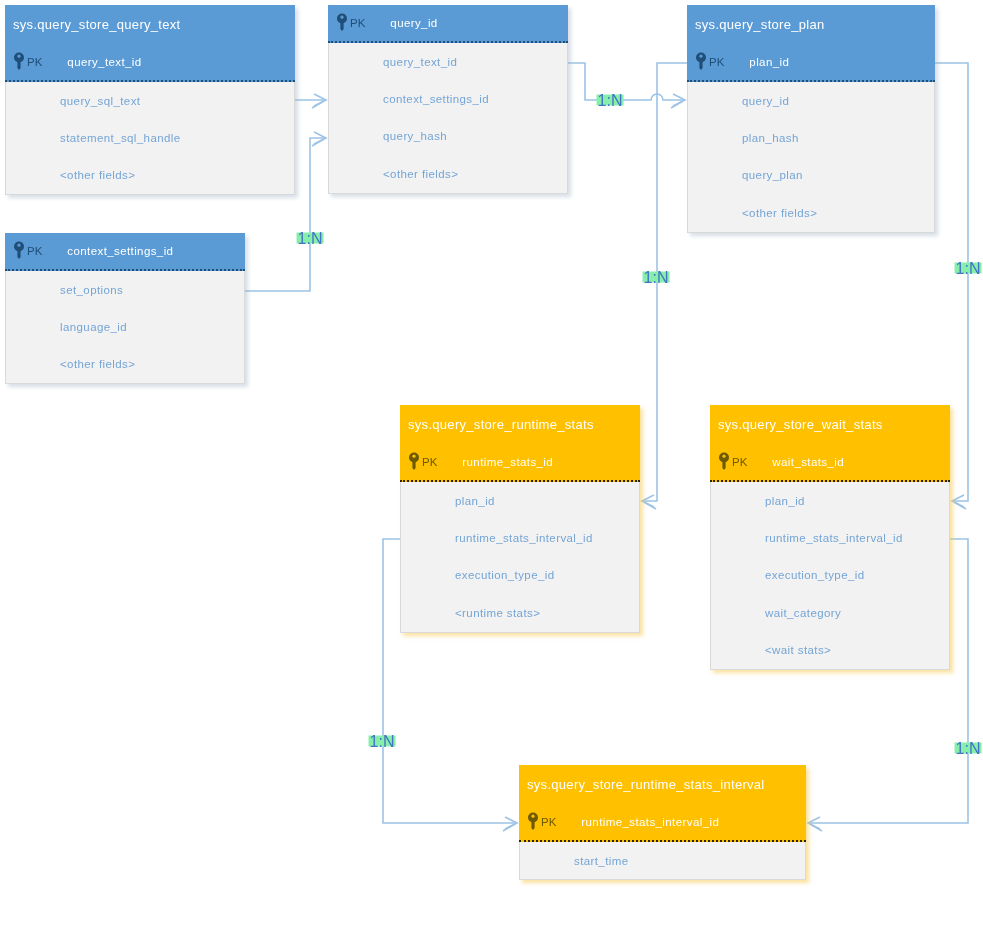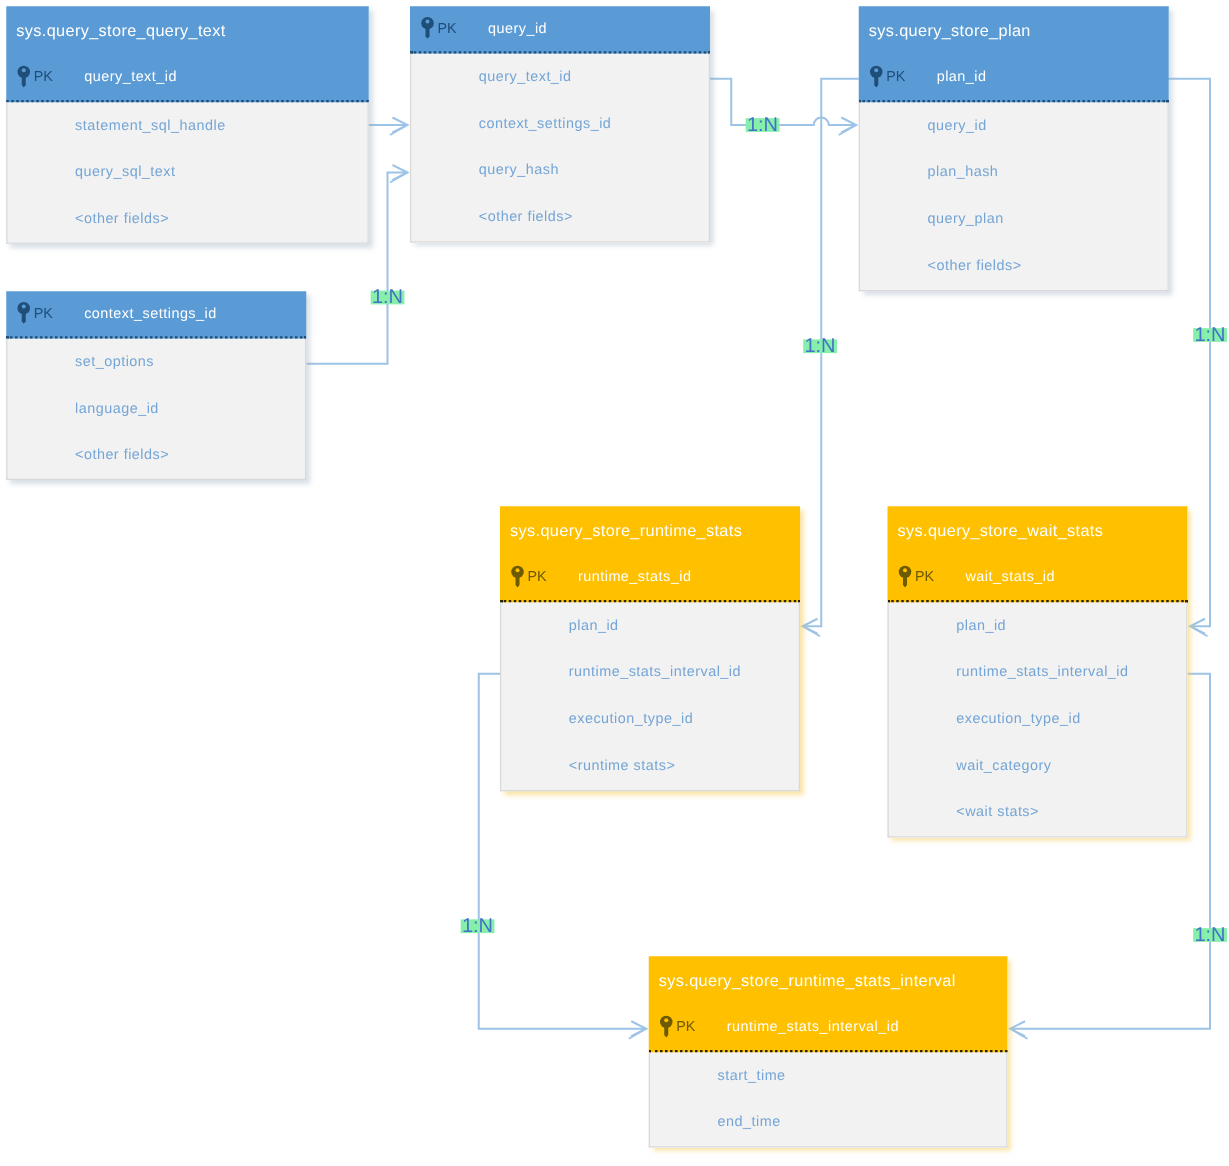--- a/index.html
+++ b/index.html
@@ -98,22 +98,22 @@
     <div class="pk-row">
       <span class="key-icon"><svg viewBox="0 0 14 20" width="14" height="20">
             <circle cx="7" cy="5.5" r="5" fill="currentColor"></circle>
             <circle cx="7" cy="4.2" r="1.6" fill="var(--hdr)"></circle>
             <path d="M5.4,9.5 h3.2 v6.5 l-1.6,2 l-1.6,-2 z" fill="currentColor"></path>
           </svg></span>
       <span class="pk-tag">PK</span>
       <span class="pk-field">query_text_id</span>
     </div>
     <div class="ent-body">
+      <div class="field-row">query_sql_text</div>
       <div class="field-row">statement_sql_handle</div>
-      <div class="field-row">query_sql_text</div>
       <div class="field-row">&lt;other fields&gt;</div>
     </div>
   </div>
 
   <div class="entity blue" style="left:328px; top:5px; width:240px;">
     <div class="pk-row">
       <span class="key-icon"><svg viewBox="0 0 14 20" width="14" height="20">
             <circle cx="7" cy="5.5" r="5" fill="currentColor"></circle>
             <circle cx="7" cy="4.2" r="1.6" fill="var(--hdr)"></circle>
             <path d="M5.4,9.5 h3.2 v6.5 l-1.6,2 l-1.6,-2 z" fill="currentColor"></path>
@@ -210,17 +210,16 @@
       <span class="key-icon"><svg viewBox="0 0 14 20" width="14" height="20">
             <circle cx="7" cy="5.5" r="5" fill="currentColor"></circle>
             <circle cx="7" cy="4.2" r="1.6" fill="var(--hdr)"></circle>
             <path d="M5.4,9.5 h3.2 v6.5 l-1.6,2 l-1.6,-2 z" fill="currentColor"></path>
           </svg></span>
       <span class="pk-tag">PK</span>
       <span class="pk-field">runtime_stats_interval_id</span>
     </div>
     <div class="ent-body">
       <div class="field-row">start_time</div>
-      <div class="field-row">end_time</div>
     </div>
   </div>
 
 </div>
 
 </body></html>

